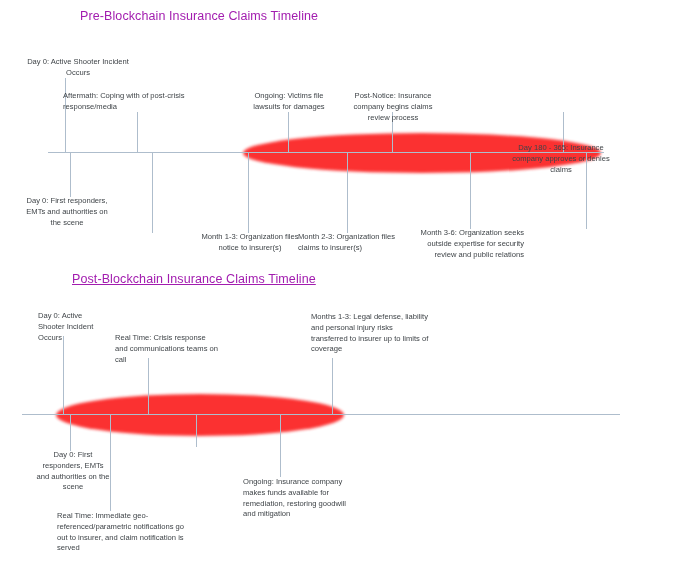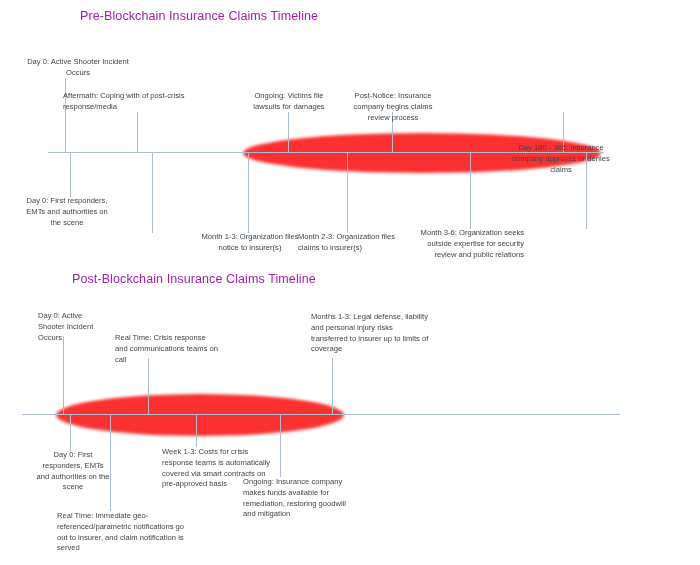--- a/index.html
+++ b/index.html
@@ -27,21 +27,21 @@
   
   .chart-title {
     position: absolute;
     font-size: 12.5px;
     color: #a21caf;
     letter-spacing: .1px;
     white-space: nowrap;
     font-weight: 400;
   }
   #title-pre  { left: 80px;  top: 9px; }
-  #title-post { left: 72px;  top: 272px; }
+  #title-post { left: 72px;  top: 272px; text-decoration: underline; }
 
   
   .axis-line {
     position: absolute;
     height: 1px;
     background: #aebdcc;
     z-index: 3;
   }
   #axis-pre  { left: 48px; top: 152px; width: 556px; }
   #axis-post { left: 22px; top: 414px; width: 598px; }
@@ -149,16 +149,15 @@
   <div class="tick" style="left:196px; top:415px; height:32px;"></div>
   <div class="tick" style="left:280px; top:415px; height:62px;"></div>
   <div class="tick" style="left:332px; top:358px; height:57px;"></div>
 
   <div class="label left" id="lbl-post-0">Day 0: Active Shooter Incident Occurs</div>
   <div class="label left" id="lbl-post-1">Real Time: Crisis response and communications teams on call</div>
   <div class="label left" id="lbl-post-2">Months  1-3: Legal defense, liability and personal injury risks transferred to insurer up to limits of coverage</div>
 
   <div class="label center" id="lbl-post-3">Day 0: First responders, EMTs and authorities on the scene</div>
   <div class="label left" id="lbl-post-4">Real Time: Immediate geo-referenced/parametric notifications go out to insurer, and claim notification is served</div>
-  <div class="label left" id="lbl-post-5">Week 1-3: Costs for crisis response teams is automatically covered via smart contracts on pre-approved basis</div>
   <div class="label left" id="lbl-post-6">Ongoing: Insurance company makes funds available for remediation, restoring goodwill and mitigation</div>
 
 </div>
 
 </body></html>

